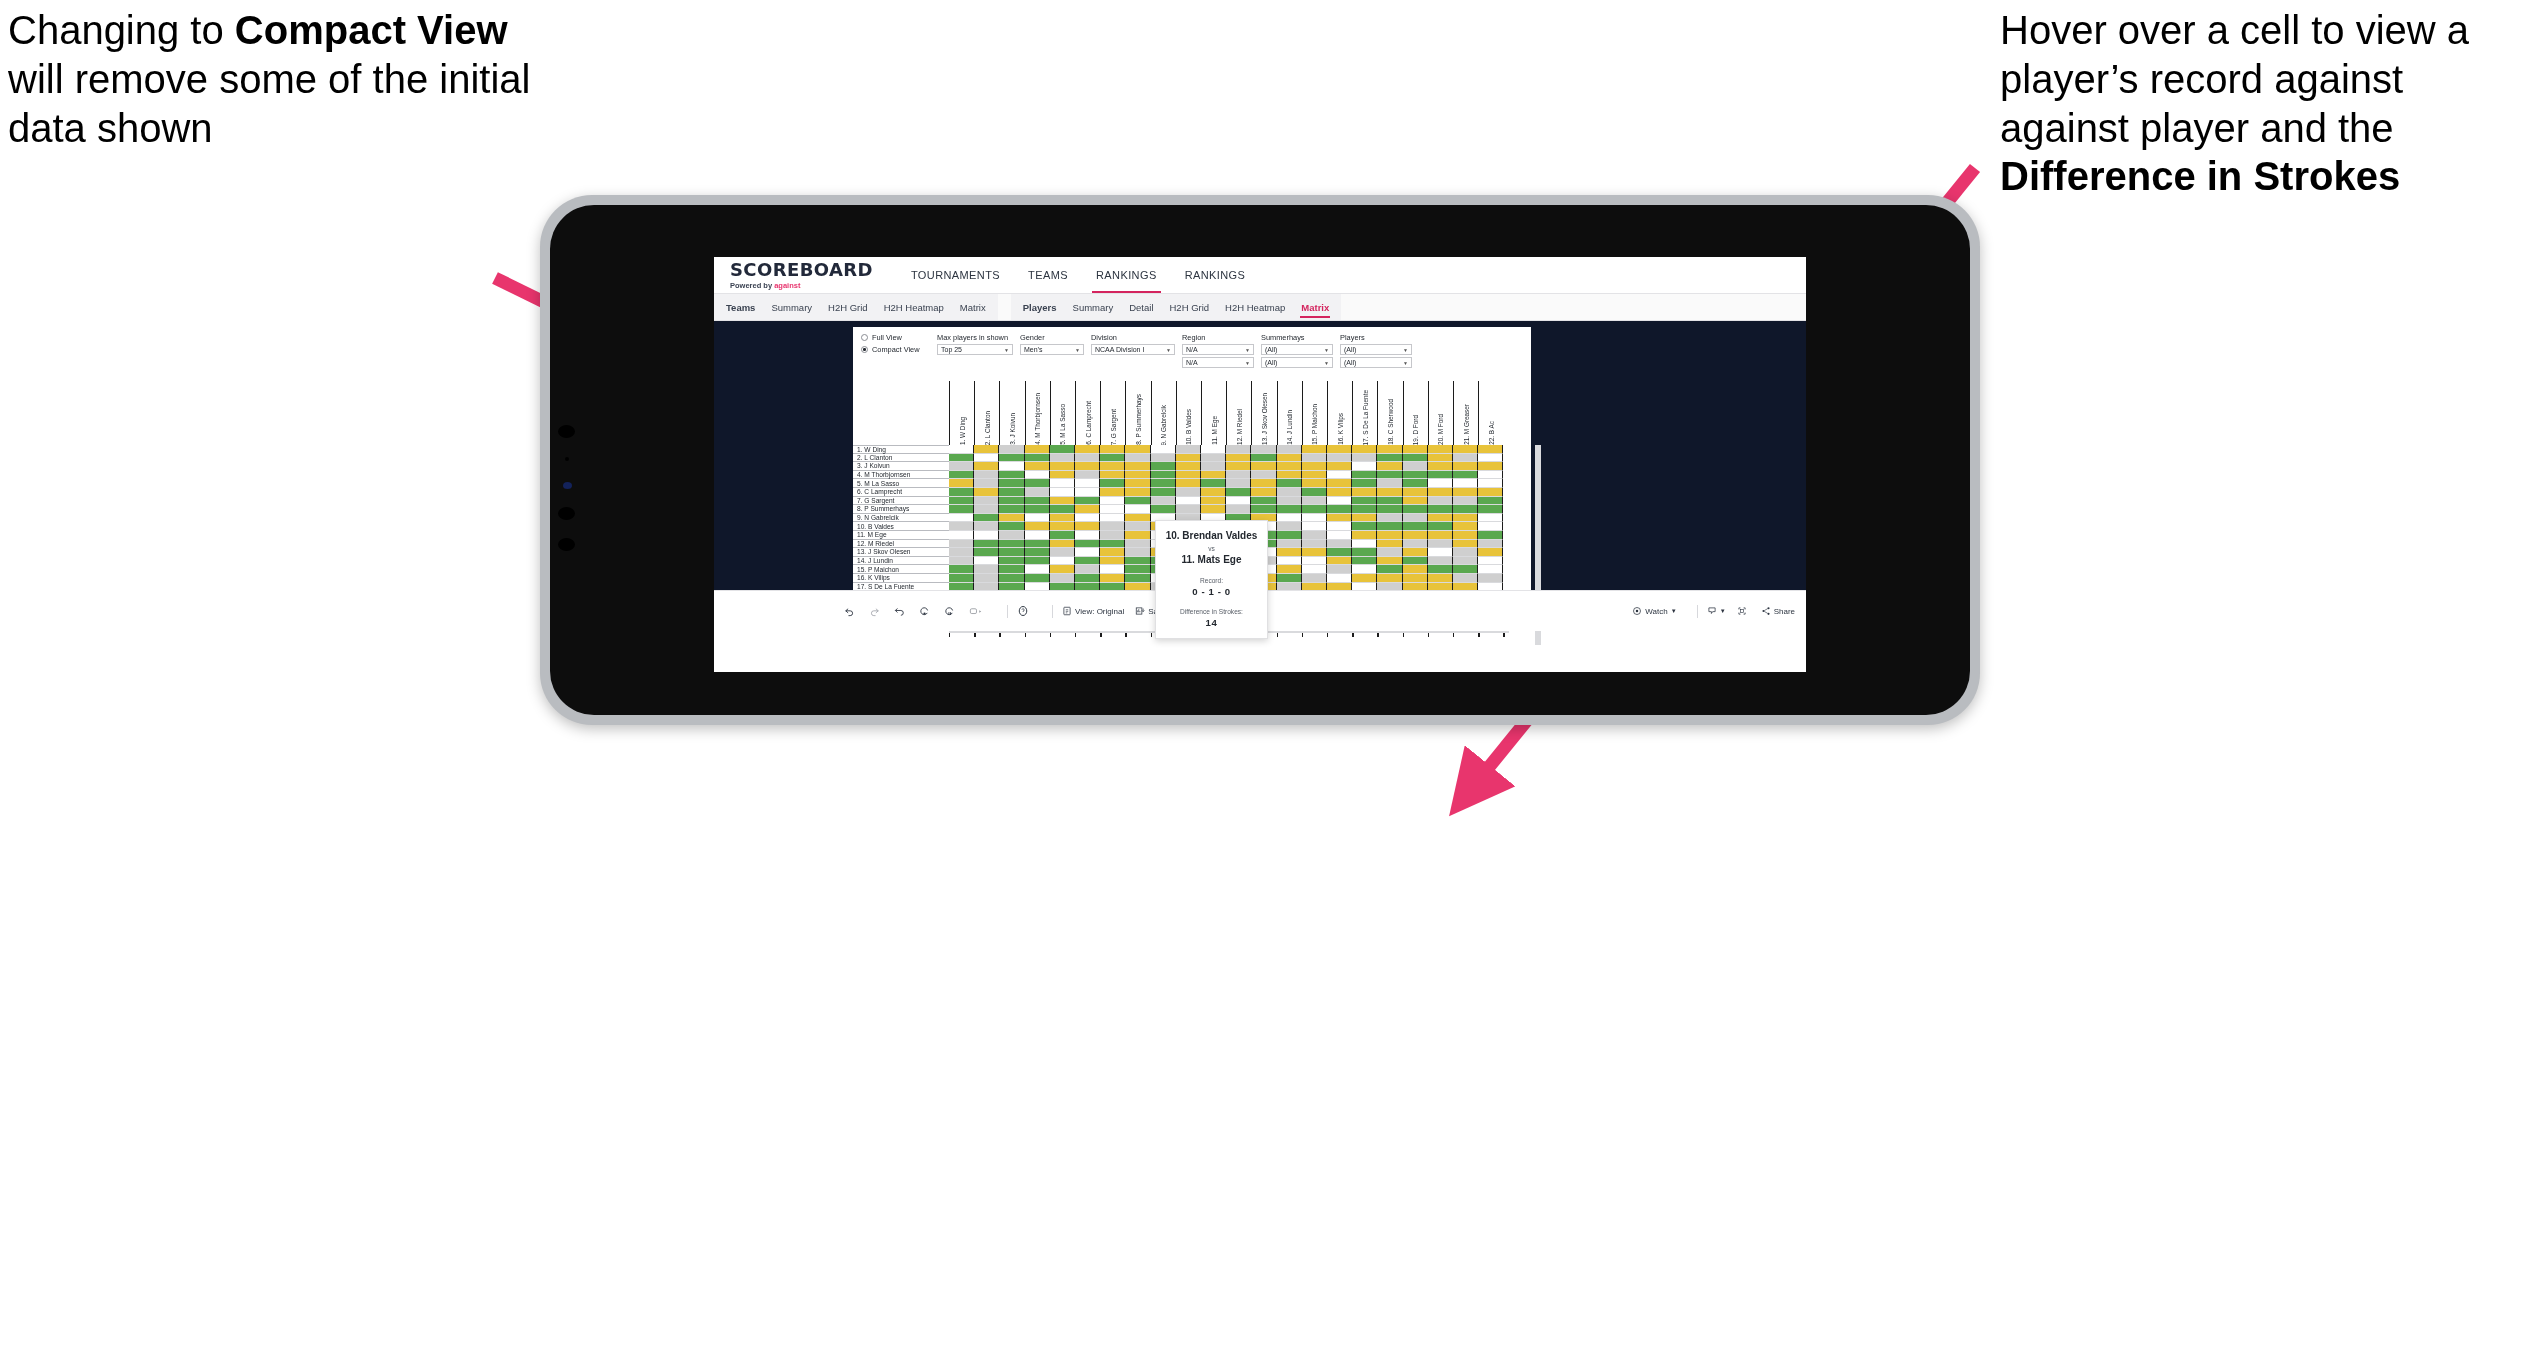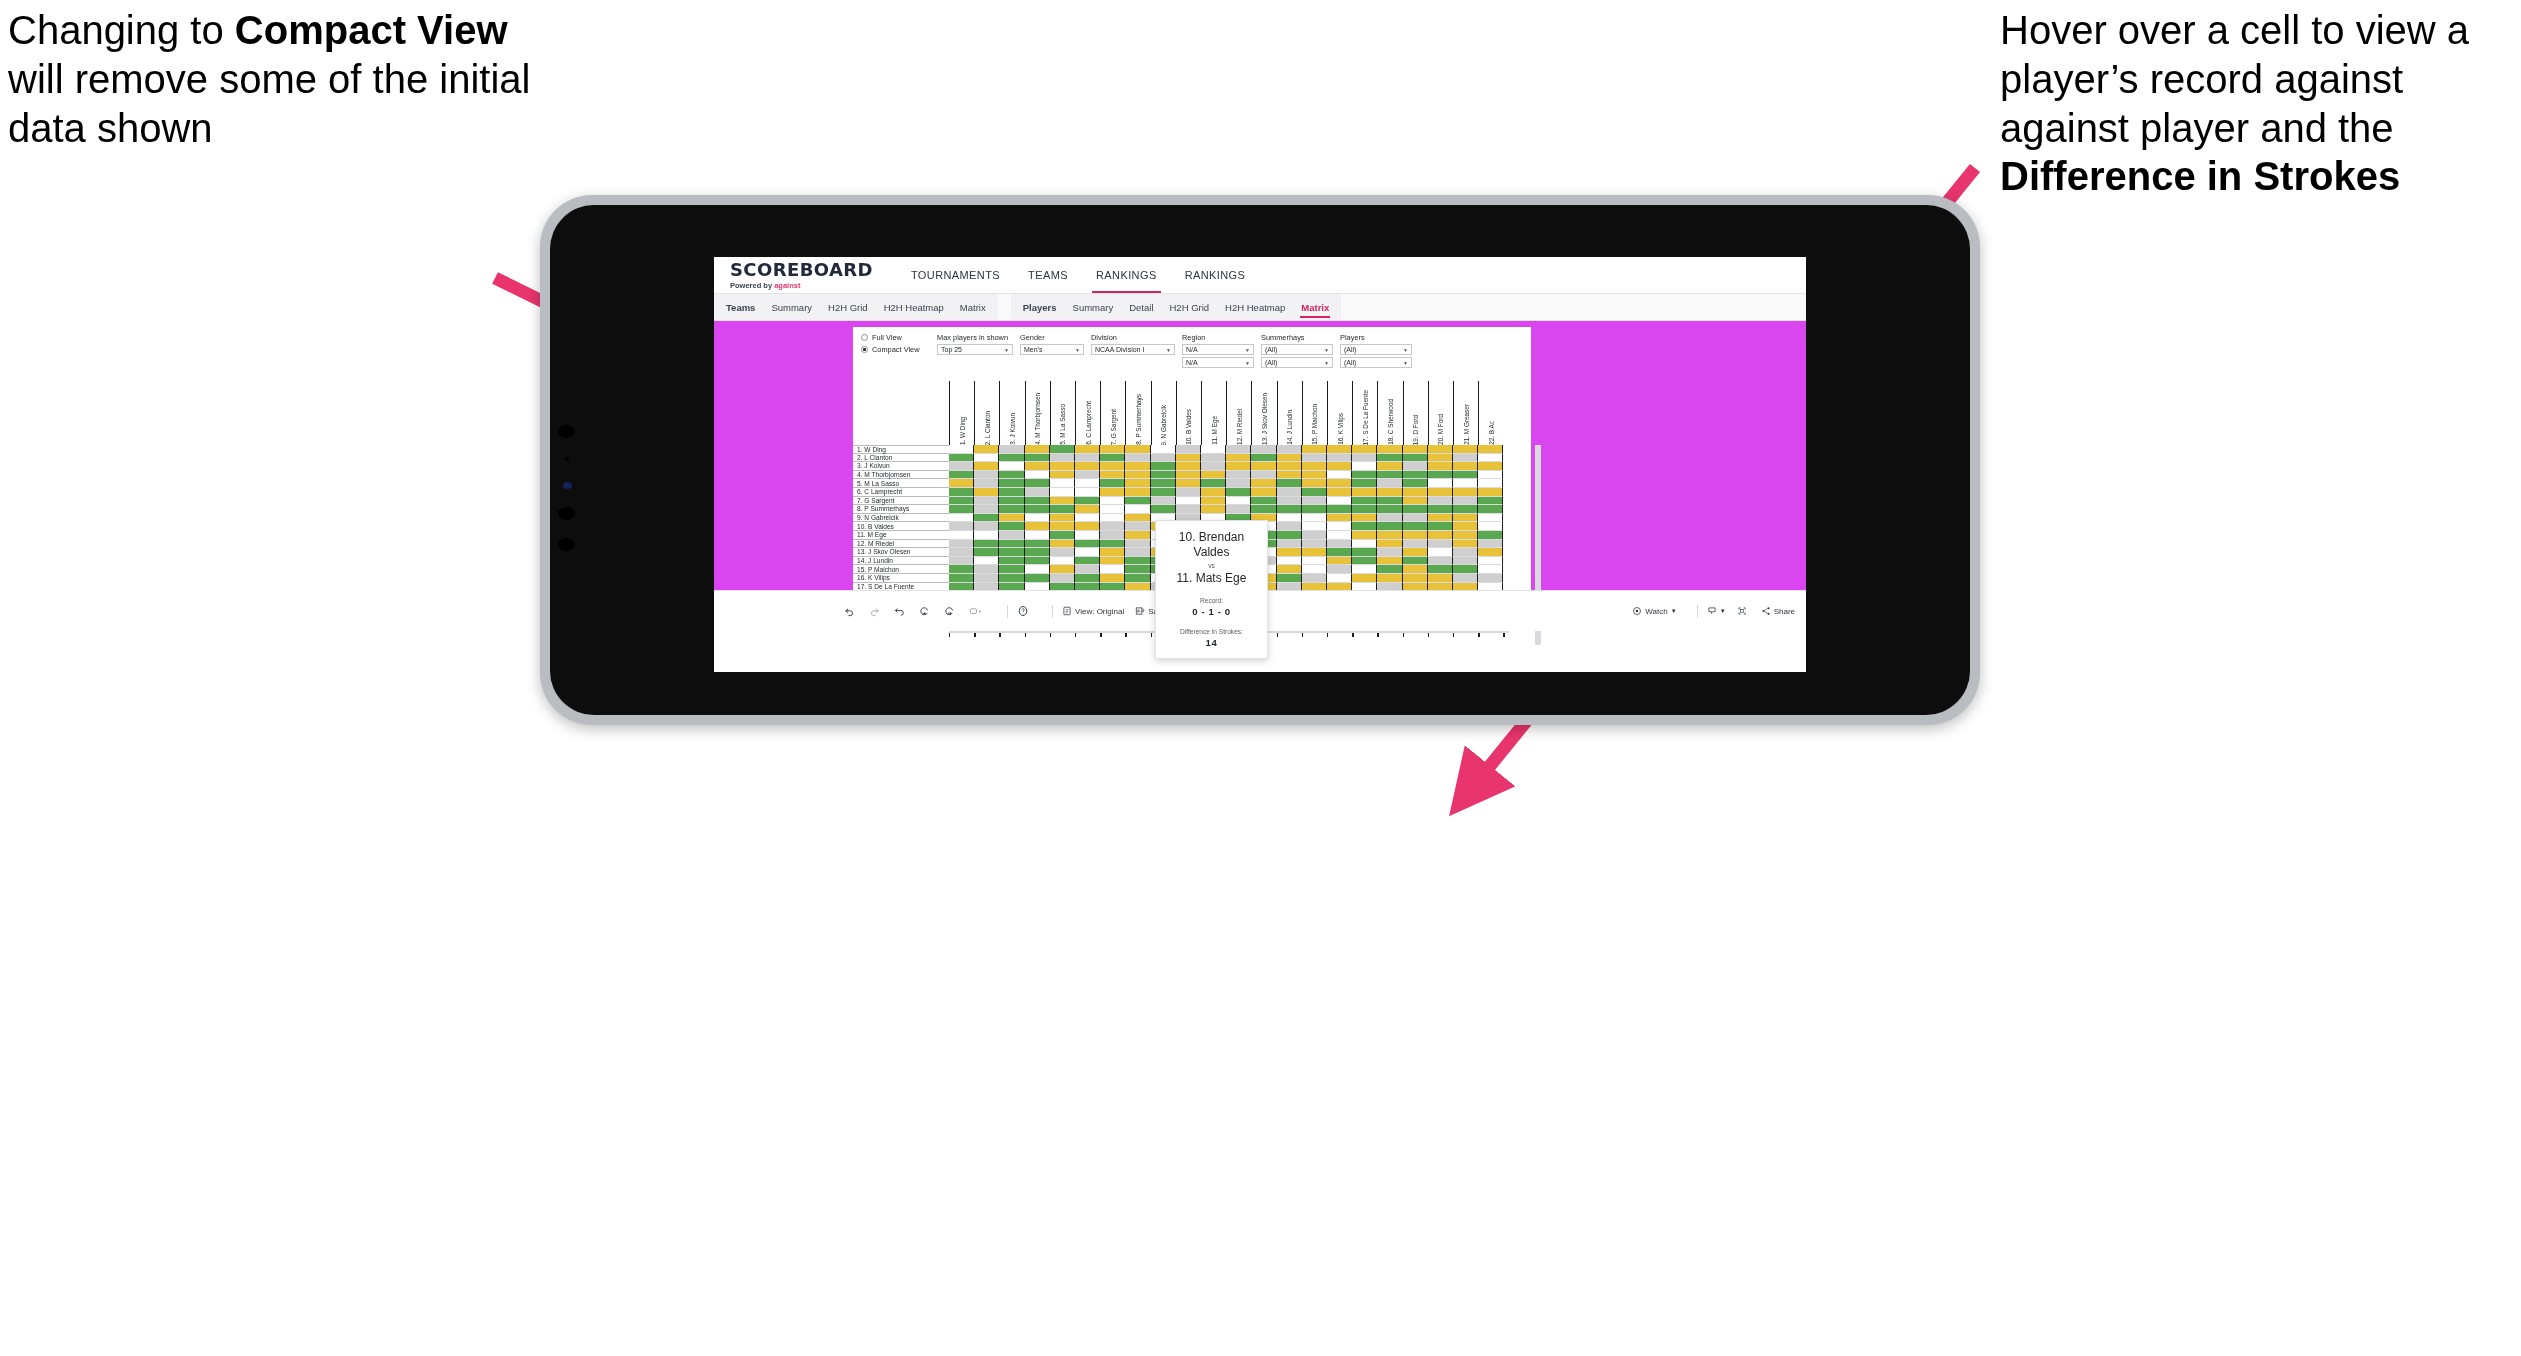--- a/index.html
+++ b/index.html
@@ -47,21 +47,21 @@
               padding:0 4px; }
   .tabgroup + .tabgroup { margin-left:13px; }
   .tabitem { font-size:9.5px; color:#3a4250; padding:0 8px; height:100%;
              display:flex; align-items:center; position:relative; }
   .tabitem.head { font-weight:700; }
   .tabitem.sel { color:#d4245e; font-weight:600; }
   .tabitem.sel::after { content:""; position:absolute; left:7px; right:7px; bottom:2px;
              height:1.6px; background:#d4245e; }
 
   .viz-area { position:absolute; left:0; top:64px; width:1092px; height:310px;
-              background:#d946ef; }
+              background:#0f172a; }
   .sheet { position:absolute; left:139px; top:6px; width:678px; height:298px;
            background:#fff; }
 
   
   .controls { display:flex; padding:6px 0 0 8px; gap:0; align-items:flex-start; }
   .radio-col { width:76px; }
   .radio-row { display:flex; align-items:center; font-size:7.4px; color:#23282f;
                margin-bottom:3px; }
   .radio { width:7px; height:7px; border:1px solid #8a8d93; border-radius:50%;
            margin-right:4px; background:#fff; position:relative; flex:none; }
@@ -93,21 +93,21 @@
   .vline { position:absolute; width:1.4px; background:#1c1c1c; }
   .hscroll { position:absolute; left:96px; bottom:-8px; width:560px; height:6px;
              background:#d9dadd; }
   .vscroll { position:absolute; right:-10px; top:64px; width:6px; height:200px;
              background:#d9dadd; }
 
   
   .tooltip { position:absolute; background:#fff; border:1px solid #e0e0e2;
              box-shadow:0 2px 7px rgba(0,0,0,.18); width:113px; padding:9px 6px 10px;
              text-align:center; z-index:30; }
-  .tt-name { font-size:12px; font-weight:400; color:#23282f; line-height:1.25; }
+  .tt-name { font-size:10px; font-weight:700; color:#23282f; line-height:1.25; }
   .tt-vs  { font-size:6.6px; color:#5a6069; margin:2px 0; }
   .tt-lab { font-size:6.6px; color:#5a6069; margin-top:11px; }
   .tt-val { font-size:9.6px; font-weight:700; color:#23282f; margin-top:2px;
             letter-spacing:.6px; }
 
   
   .bottombar { position:absolute; left:0; bottom:0; width:1092px; height:41px;
                background:#fff; border-top:1px solid #e3e3e6; display:flex;
                align-items:center; padding-left:130px; }
   .bt { display:flex; align-items:center; font-size:8px; color:#2c3440;

